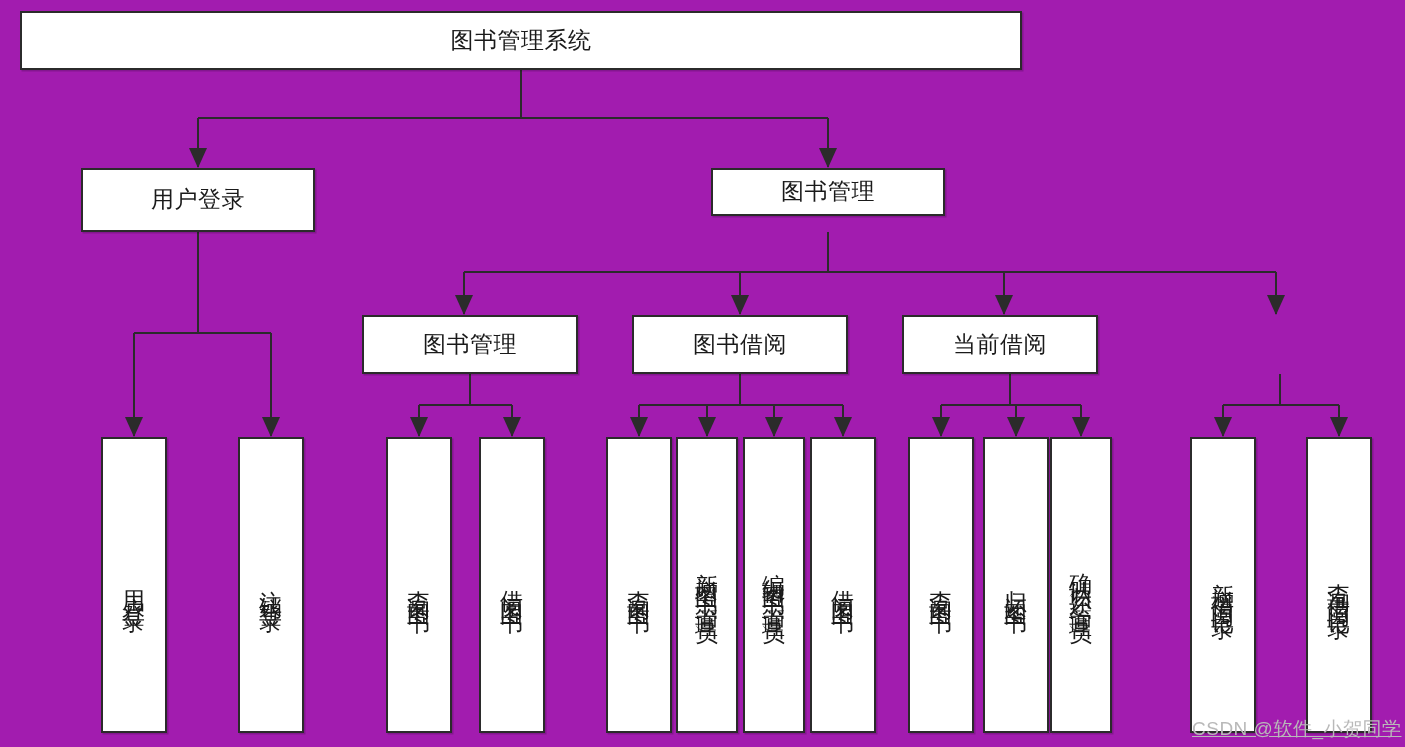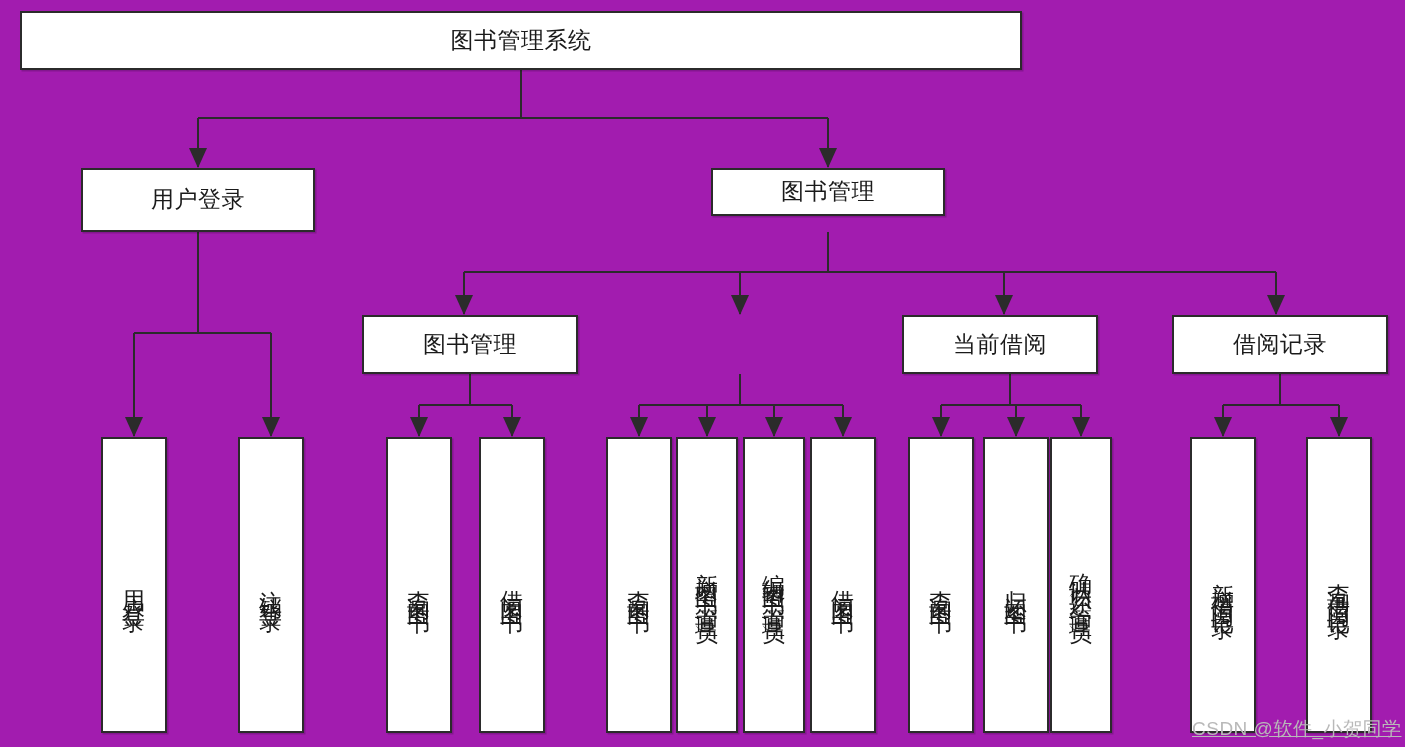--- a/index.html
+++ b/index.html
@@ -134,25 +134,25 @@
   <div class="node h" style="left: 81px; top: 168px; width: 234px; height: 64px;">
       <span>用户登录</span>
     </div>
   <div class="node h" style="left: 711px; top: 168px; width: 234px; height: 48px;">
       <span>图书管理</span>
     </div>
 
   <div class="node h" style="left: 362px; top: 315px; width: 216px; height: 59px;">
       <span>图书管理</span>
     </div>
+  <div class="node h" style="left: 632px; top: 315px; width: 216px; height: 59px;">
+      <span>图书借阅</span>
+    </div>
   <div class="node h" style="left: 902px; top: 315px; width: 196px; height: 59px;">
       <span>当前借阅</span>
-    </div>
-  <div class="node h" style="left: 1172px; top: 315px; width: 216px; height: 59px;">
-      <span>借阅记录</span>
     </div>
 
   <div class="node v" style="left: 101px; top: 437px; width: 66px; height: 296px;">
       <span class="vlabel">用户登录</span>
     </div>
   <div class="node v" style="left: 238px; top: 437px; width: 66px; height: 296px;">
       <span class="vlabel">注销登录</span>
     </div>
 
   <div class="node v" style="left: 386px; top: 437px; width: 66px; height: 296px;">

